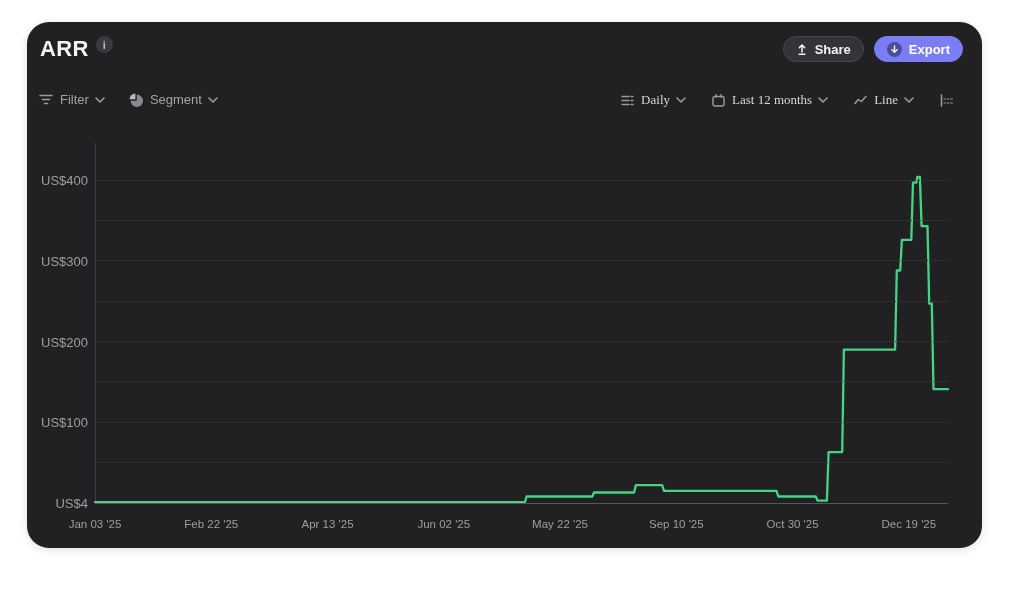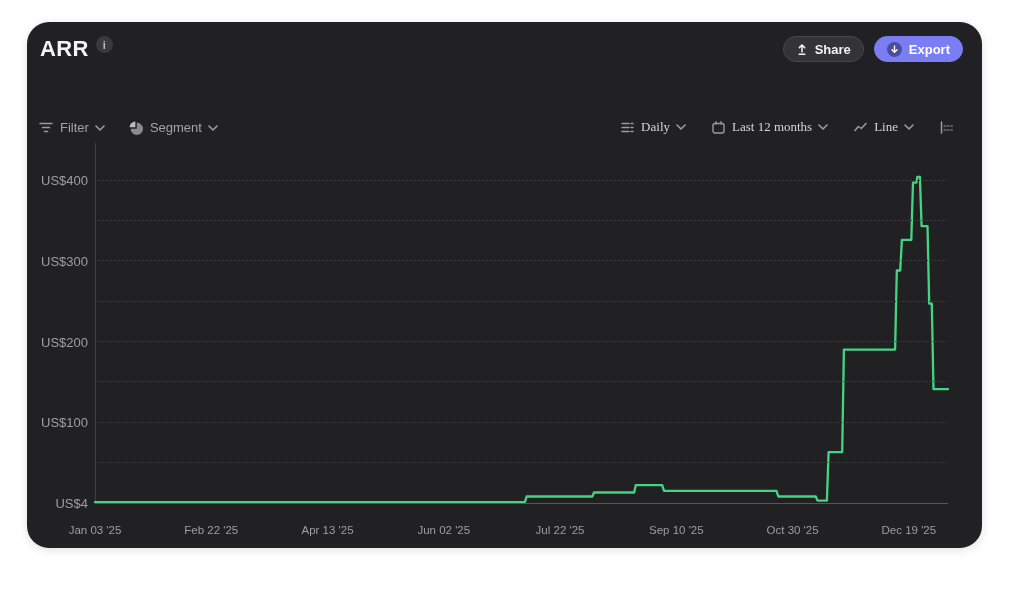--- a/index.html
+++ b/index.html
@@ -20,42 +20,42 @@
   .header-spacer { flex:1; }
   .btn { display:inline-flex; align-items:center; gap:7px; height:26px; padding:0 12px;
          border-radius:13px; background:#343438; border:1px solid #48484c; color:#f2f2f3;
          font-size:13px; font-weight:600; margin-left:10px; cursor:pointer; white-space:nowrap; }
   .btn svg { display:block; }
   .btn.accent { background:#7a7ef2; border-color:#7a7ef2; color:#ffffff; }
   .dl-circle { width:15px; height:15px; border-radius:50%; background:rgba(16,18,52,.45);
                display:inline-flex; align-items:center; justify-content:center; }
 
   
-  .toolbar { position:absolute; left:0; top:87px; width:100%; height:26px; display:flex;
-             align-items:flex-end; padding:0 27px 0 12px;gap:28px; }
+  .toolbar { position:absolute; left:0; top:70px; width:100%; height:26px; display:flex;
+             align-items:flex-start; padding:0 27px 0 12px;gap:28px; }
   .tb-item { display:inline-flex; align-items:center; gap:7px; font-size:13px; cursor:pointer;
              white-space:nowrap; }
   .tb-left .tb-item { color:#a3a3a6; margin-right:24px; }
   .tb-left { display:flex; align-items:center; }
   .tb-right { display:flex; align-items:center; margin-left:auto; }
   .tb-right .tb-item { color:#d6d6d8; margin-left:26px;font-family:Liberation Serif, serif; }
   .tb-right .tb-item svg.lead, .tb-left .tb-item svg.lead { color:#9c9c9f; }
   .chev { color:#9c9c9f; margin-left:-1px; }
   .tb-tool { margin-left:26px; color:#9c9c9f; display:inline-flex; cursor:pointer; }
 
   
   .y-labels { position:absolute; left:0; top:121px; width:61px; height:360px; }
   .ylab { position:absolute; right:0; font-size:13px; color:#9e9ea1; white-space:nowrap; }
   .plot { position:absolute; left:68px; top:121px; width:853px; height:360px; }
   .gridline { position:absolute; left:0; right:0; height:0; border-top:1px dotted #3e3e42; }
   .gridline.baseline { border-top:1px solid #57575b; }
   .y-axis-line { position:absolute; left:0; top:0; height:360px; width:1px; background:#404044; }
   .plot svg { position:absolute; left:0; top:0; overflow:visible; }
   .x-labels { position:absolute; left:68px; top:492px; width:853px; height:18px; }
-  .xlab { position:absolute; top:10px; transform:translateX(-50%); font-size:11.5px;
+  .xlab { position:absolute; top:4px; transform:translateX(-50%); font-size:11.5px;
           color:#9e9ea1; white-space:nowrap; }
 
   .watermark { position:absolute; left:0; right:0; top:556px; text-align:center;
                color:#a8a8a8; font-size:16px; letter-spacing:.3px; }
 </style>
 </head>
 <body>
 
 <div class="stage">
   <div class="card">
@@ -175,20 +175,20 @@
         <div class="gridline" style="top: 157.706px;"></div>
         <div class="gridline" style="top: 117.348px;"></div>
         <div class="gridline" style="top: 76.9888px;"></div>
         <div class="gridline" style="top: 36.63px;"></div>
       </div>
     <div class="x-labels">
         <div class="xlab" style="left: 0px;">Jan 03 '25</div>
         <div class="xlab" style="left: 116.264px;">Feb 22 '25</div>
         <div class="xlab" style="left: 232.528px;">Apr 13 '25</div>
         <div class="xlab" style="left: 348.792px;">Jun 02 '25</div>
-        <div class="xlab" style="left: 465.056px;">Jul 22 '25</div>
+        <div class="xlab" style="left: 465.056px;">May 22 '25</div>
         <div class="xlab" style="left: 581.319px;">Sep 10 '25</div>
         <div class="xlab" style="left: 697.583px;">Oct 30 '25</div>
         <div class="xlab" style="left: 813.847px;">Dec 19 '25</div>
       </div>
   </div>
 
 </div>
 
 </body></html>

